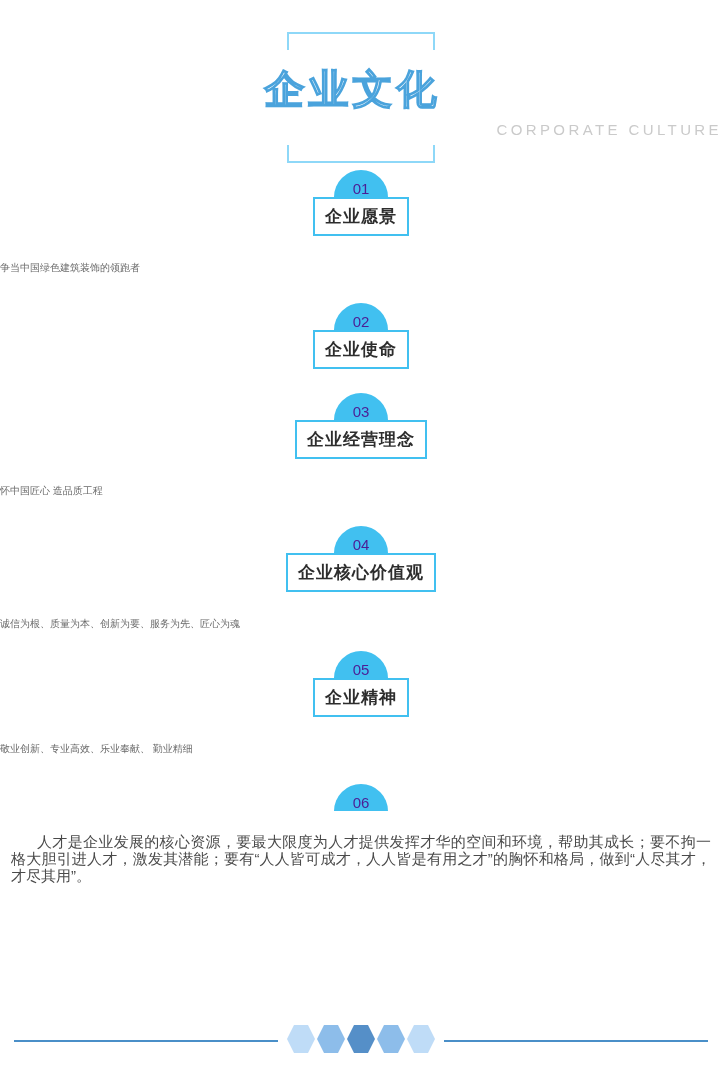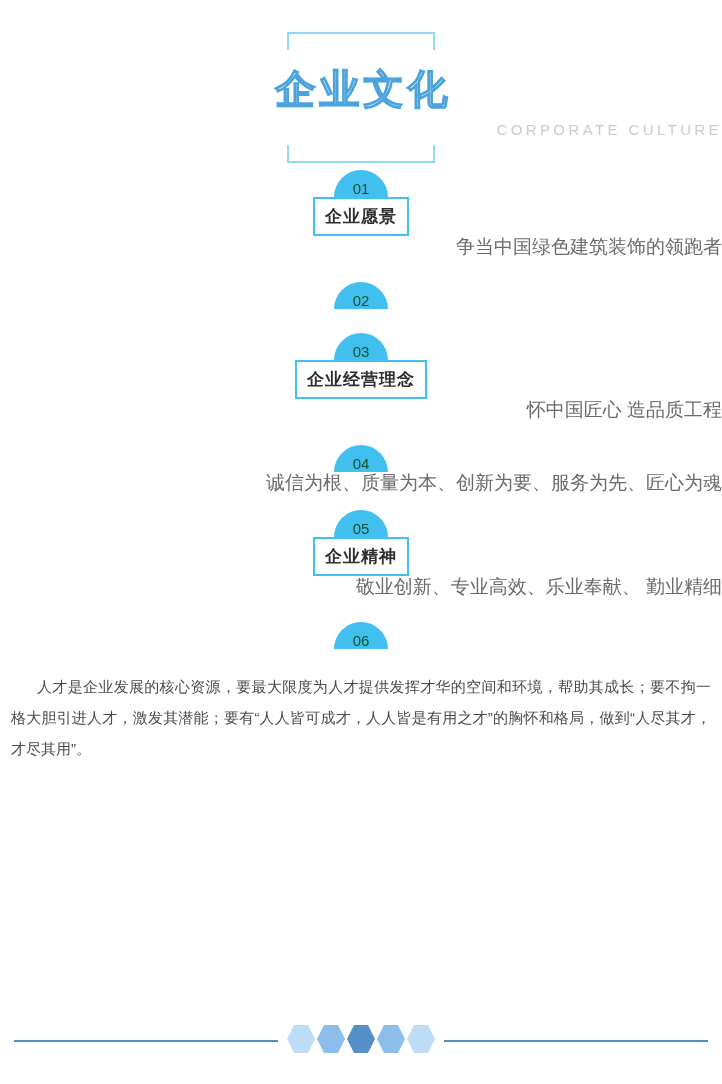--- a/index.html
+++ b/index.html
@@ -46,21 +46,20 @@
     top: 66px;
     left: 0;
     width: 705px;
     text-align: center;
     font-size: 40px;
     font-weight: bold;
     letter-spacing: 4px;
     color: #ffffff;
     -webkit-text-stroke: 1.4px #4aa3dc;
     line-height: 46px;
-    margin-left: 11px;
   }
   .title-en {
     position: absolute;
     top: 120px;
     left: 0;
     width: 722px;
     text-align: right;
     font-size: 15px;
     letter-spacing: 3.4px;
     color: #cacaca;
@@ -83,21 +82,21 @@
   }
   .badge {
     position: absolute;
     left: 50%;
     transform: translateX(-50%);
     bottom: 0;
     width: 54px;
     height: 27px;
     background: #41c0f0;
     border-radius: 27px 27px 0 0;
-    color: #14532d;
+    color: #4c1d95;
     font-size: 15px;
     line-height: 17px;
     text-align: center;
     overflow: hidden;
   }
   .badge span {
     display: block;
     padding-top: 10px;
   }
   .title-box-row {
@@ -114,34 +113,35 @@
     align-items: center;
     justify-content: center;
     font-size: 17px;
     font-weight: bold;
     color: #2d2d2d;
     letter-spacing: 1px;
     background: transparent;
   }
   .desc {
     width: 722px;
-    text-align: right;
-    font-size: 19px;
+    text-align: left;
+    font-size: 10px;
     color: #6a6a6a;
     line-height: 22px;
+    margin-top: 21px;
   }
   .spacer-26 { height: 26px; }
   .spacer-34 { height: 34px; }
 
   
   .paragraph {
     width: 700px;
     margin: 22px auto 0 auto;
     font-size: 15px;
-    line-height: 31px;
+    line-height: 17px;
     color: #4a4a4a;
     text-align: justify;
     text-indent: 26px;
   }
 
   
   .footer {
     position: absolute;
     left: 0;
     bottom: 0;
@@ -198,20 +198,25 @@
   </div>
 
   <div class="spacer-34"></div>
 
   <div class="item">
     <div class="badge-wrap">
       <div class="badge">
         <span>02</span>
       </div>
     </div>
+    <div class="title-box-row">
+      <div class="title-box">
+        <span>企业使命</span>
+      </div>
+    </div>
   </div>
 
   <div class="spacer-34"></div>
 
   <div class="item">
     <div class="badge-wrap">
       <div class="badge">
         <span>03</span>
       </div>
     </div>
@@ -222,20 +227,25 @@
     </div>
     <div class="desc">怀中国匠心 造品质工程</div>
   </div>
 
   <div class="spacer-34"></div>
 
   <div class="item">
     <div class="badge-wrap">
       <div class="badge">
         <span>04</span>
+      </div>
+    </div>
+    <div class="title-box-row">
+      <div class="title-box">
+        <span>企业核心价值观</span>
       </div>
     </div>
     <div class="desc">诚信为根、质量为本、创新为要、服务为先、匠心为魂</div>
   </div>
 
   <div class="spacer-26"></div>
 
   <div class="item">
     <div class="badge-wrap">
       <div class="badge">

